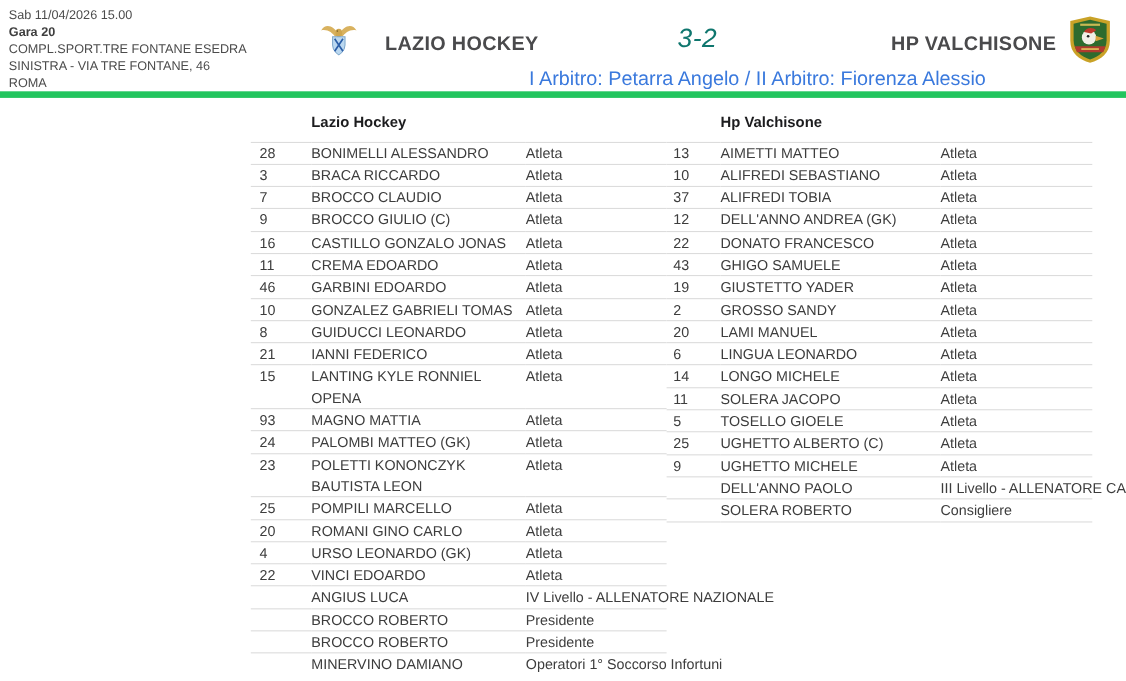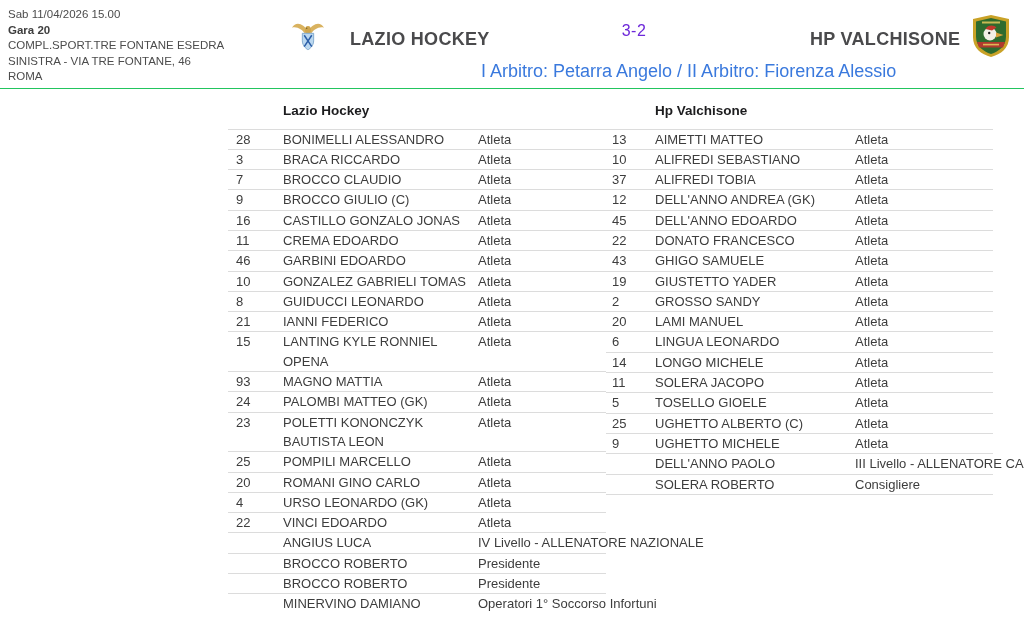--- a/index.html
+++ b/index.html
@@ -1,35 +1,35 @@
 <!DOCTYPE html>
 <html><head>
 <meta charset="utf-8">
 <style>
   * { margin:0; padding:0; box-sizing:border-box; }
   html,body { width:1024px; height:619px; overflow:hidden; background:#ffffff;
               font-family:"Liberation Sans", sans-serif; }
 
   
-  .match-header { position:relative; height:89px; border-bottom:1px solid #22c55e; }
+  .match-header { position:relative; height:89px; border-bottom:6px solid #22c55e; }
 
   .match-info { position:absolute; left:8px; top:7px; font-size:11.5px;
                 line-height:15.6px; color:#4c4c4c; }
   .match-info .info-bold { font-weight:bold; color:#3e3e3e; }
 
   .home-logo { position:absolute; left:291px; top:19px; width:34px; height:40px; }
   .away-logo { position:absolute; left:972px; top:14px; width:38px; height:44px; }
 
   .team-name { position:absolute; top:29px; font-size:18px; font-weight:bold;
                color:#4a4a4c; letter-spacing:.3px; white-space:nowrap; }
   .home-name { left:350px; }
   .away-name { left:810px; }
 
   .score { position:absolute; left:534px; top:22px; width:200px; text-align:center;
-           font-size:16px; color:#6d28d9; letter-spacing:.5px; }
+           font-size:24px; color:#0f766e; letter-spacing:.5px;font-style:italic; }
   .referees { position:absolute; left:481px; top:61px; width:340px; text-align:center;
               font-size:18px; color:#3a79dd; white-space:nowrap; }
 
   
   .tables-wrap { display:flex; align-items:flex-start; margin-left:228px; }
 
   table.roster { border-collapse:collapse; table-layout:fixed;
                  font-size:13px; color:#3d3d3d; }
   table.roster-home { width:378px; }
   table.roster-away { width:387px; }
@@ -255,25 +255,20 @@
             <td class="col-num">37</td>
             <td class="col-name">ALIFREDI TOBIA</td>
             <td class="col-role">Atleta</td>
           </tr>
           <tr>
             <td class="col-num">12</td>
             <td class="col-name">DELL'ANNO ANDREA (GK)</td>
             <td class="col-role">Atleta</td>
           </tr>
           <tr>
-            <td class="col-num">45</td>
-            <td class="col-name">DELL'ANNO EDOARDO</td>
-            <td class="col-role">Atleta</td>
-          </tr>
-          <tr>
             <td class="col-num">22</td>
             <td class="col-name">DONATO FRANCESCO</td>
             <td class="col-role">Atleta</td>
           </tr>
           <tr>
             <td class="col-num">43</td>
             <td class="col-name">GHIGO SAMUELE</td>
             <td class="col-role">Atleta</td>
           </tr>
           <tr>

